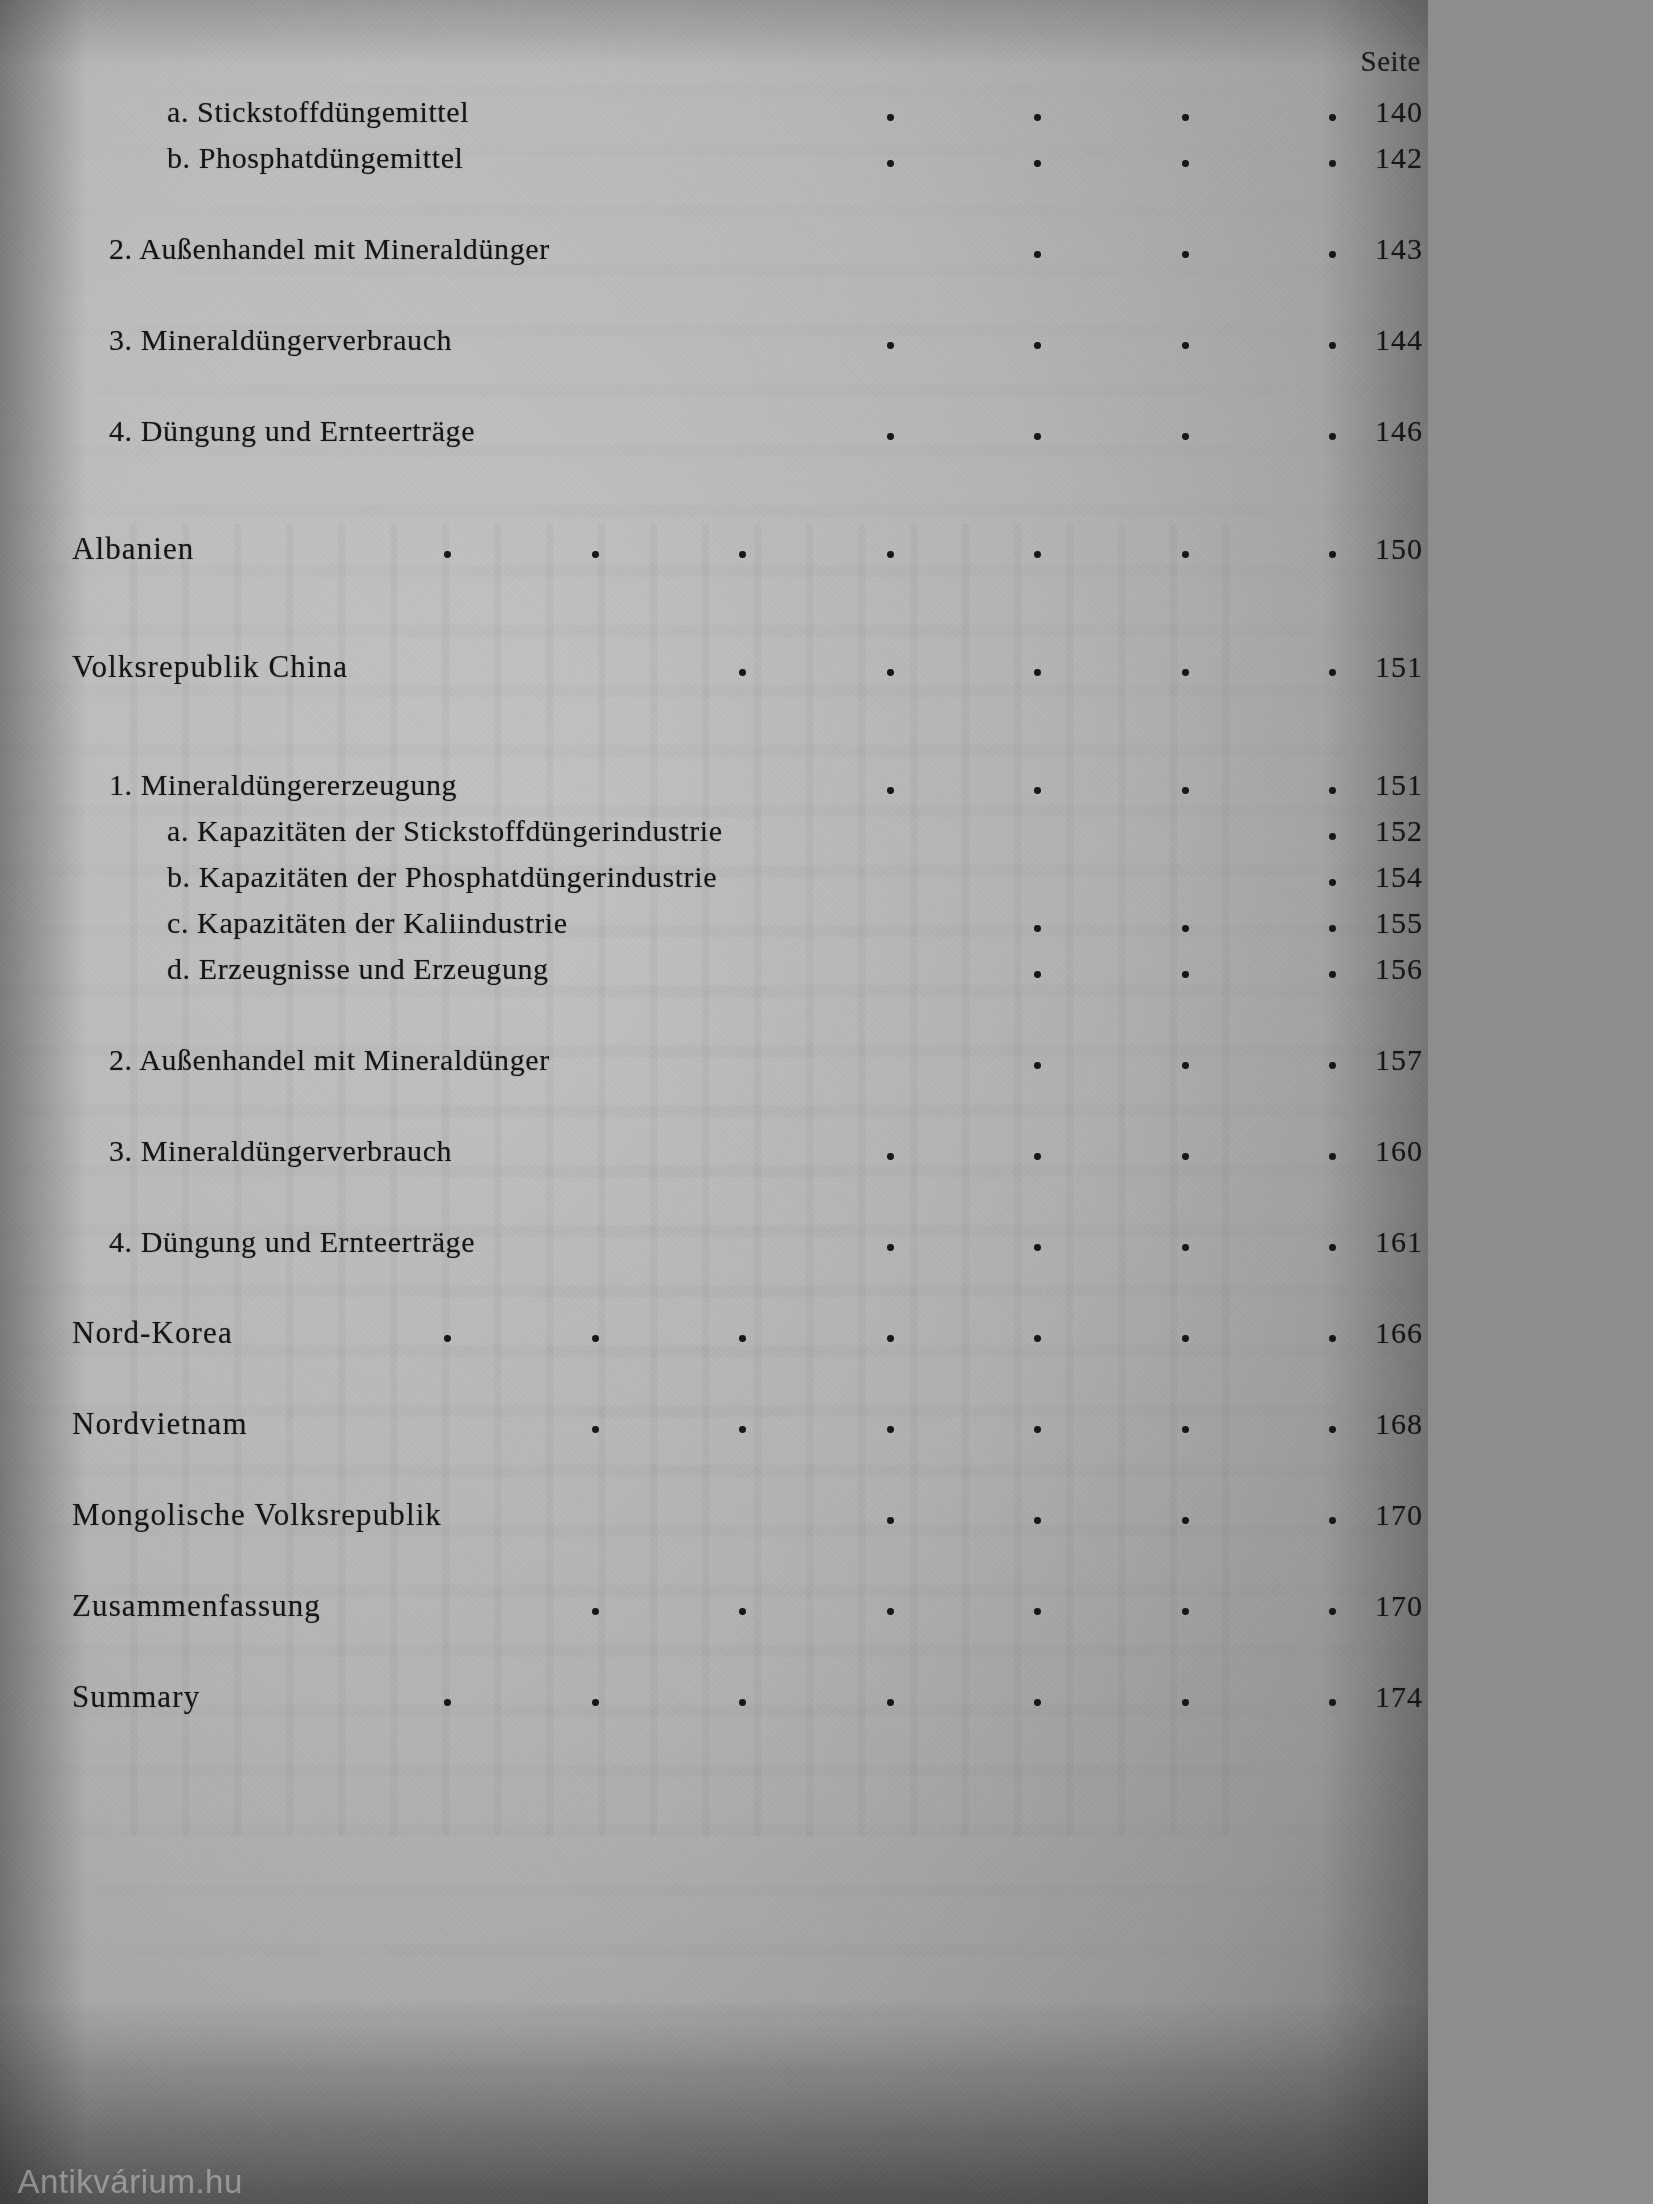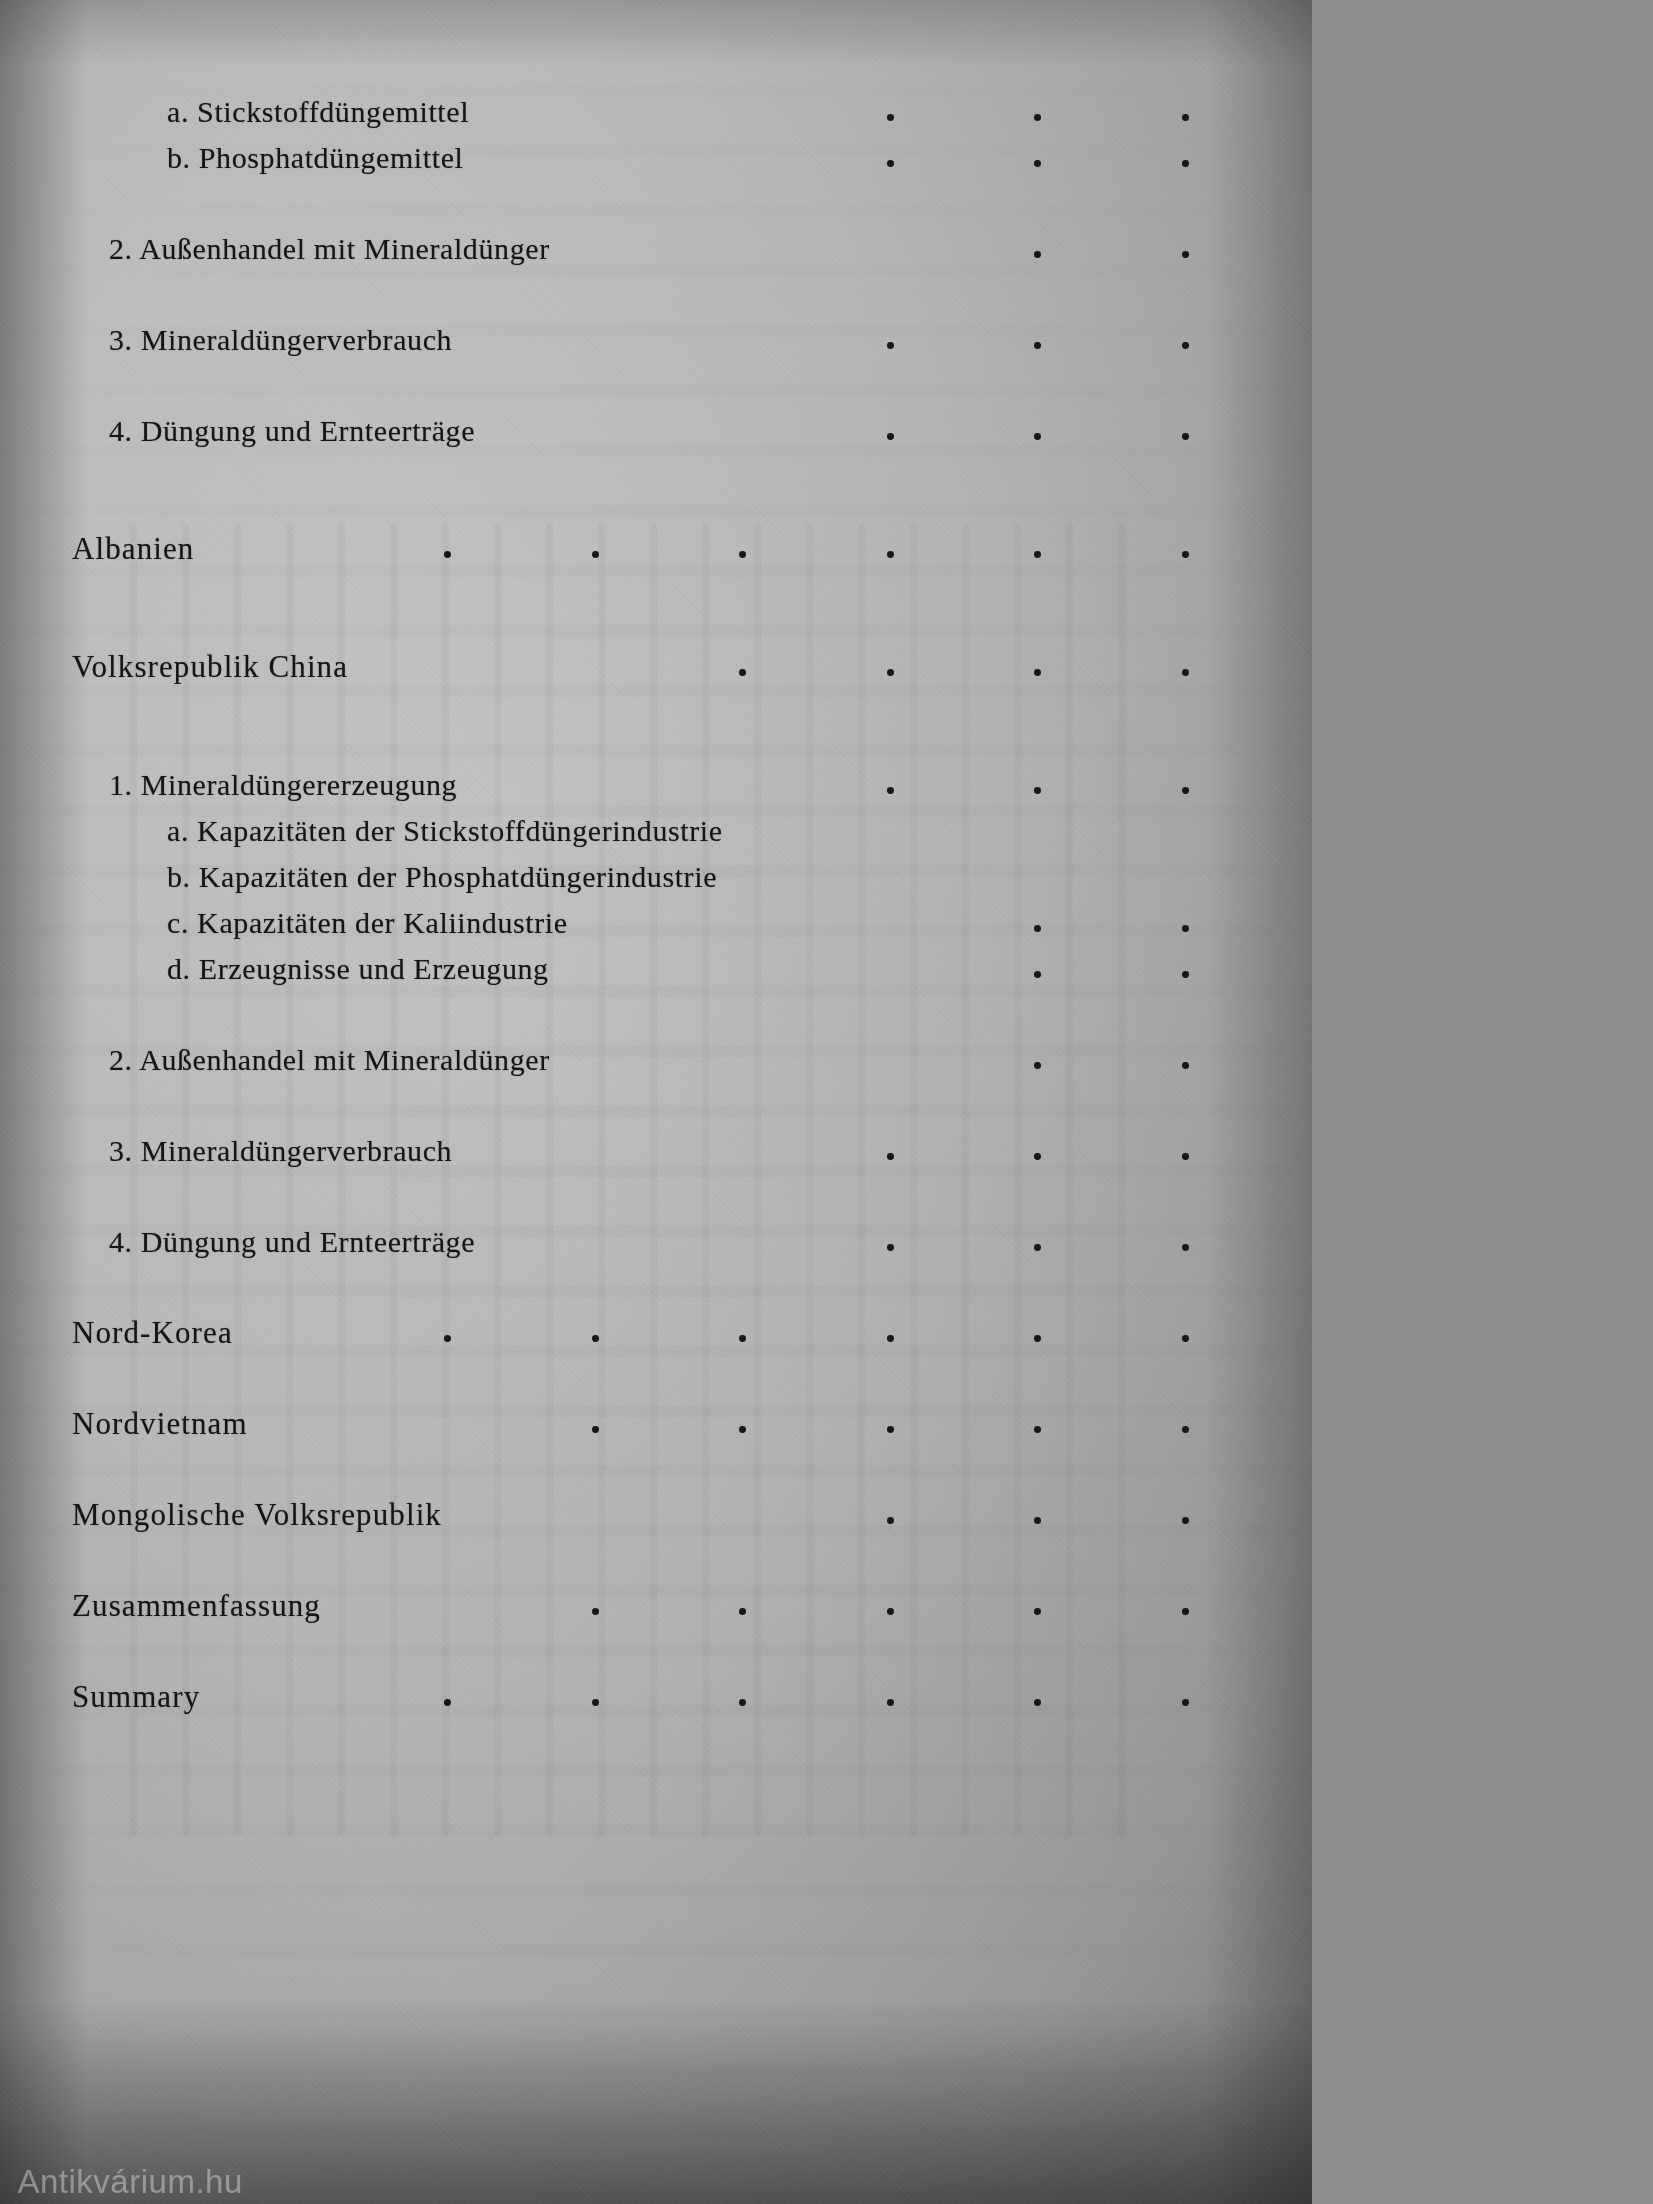--- a/index.html
+++ b/index.html
@@ -10,21 +10,21 @@
   body {
     width: 1654px;
     height: 2205px;
     overflow: hidden;
     font-family: "Liberation Serif", serif;
   }
 
   
   .scan {
     position: relative;
-    width: 1312px;
+    width: 1428px;
     height: 2205px;
     background:
       linear-gradient(115deg, rgba(255,255,255,0.05) 0%, rgba(0,0,0,0.06) 60%, rgba(0,0,0,0.14) 100%),
       radial-gradient(ellipse at 38% 40%, #c9c9c7 0%, #bdbdbb 45%, #a9a9a7 78%, #8e8e8c 100%);
     overflow: hidden;
   }
   
   .bleed {
     position: absolute;
     inset: 0;

